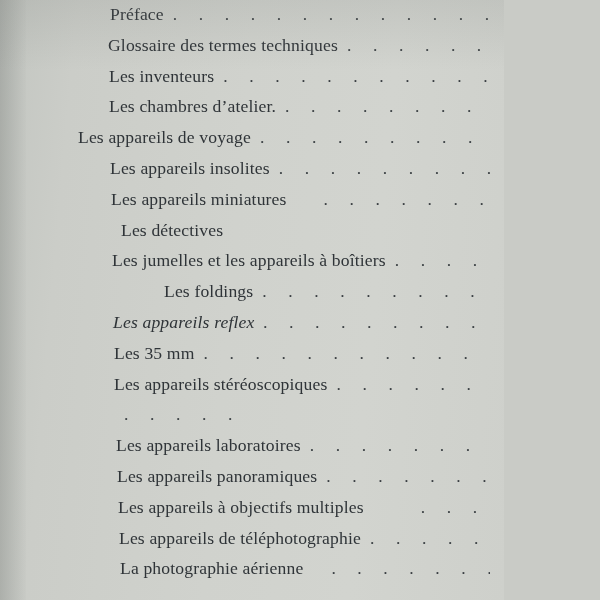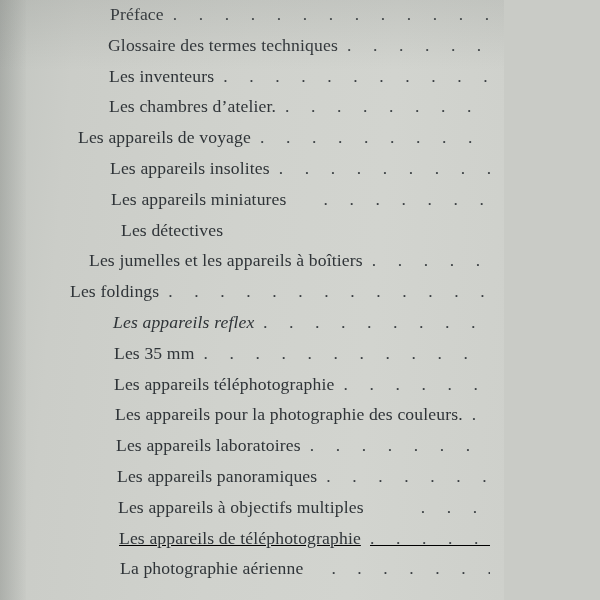--- a/index.html
+++ b/index.html
@@ -71,30 +71,30 @@
 
   
   .toc-row:nth-child(1)  { padding-left: 110px; }
   .toc-row:nth-child(2)  { padding-left: 108px; }
   .toc-row:nth-child(3)  { padding-left: 109px; }
   .toc-row:nth-child(4)  { padding-left: 109px; }
   .toc-row:nth-child(5)  { padding-left: 78px; }
   .toc-row:nth-child(6)  { padding-left: 110px; }
   .toc-row:nth-child(7)  { padding-left: 111px; gap: 28px; }
   .toc-row:nth-child(8)  { padding-left: 112px; flex-direction: column; }
-  .toc-row:nth-child(9)  { padding-left: 89px; }
-  .toc-row:nth-child(10) { padding-left: 70px; }
+  .toc-row:nth-child(9)  { padding-left: 112px; }
+  .toc-row:nth-child(10) { padding-left: 118px; margin-left: 46px; }
   .toc-row:nth-child(11) { padding-left: 113px; font-style: italic; }
   .toc-row:nth-child(12) { padding-left: 114px; }
   .toc-row:nth-child(13) { padding-left: 114px; }
   .toc-row:nth-child(14) { padding-left: 115px; }
   .toc-row:nth-child(15) { padding-left: 116px; }
   .toc-row:nth-child(16) { padding-left: 117px; }
   .toc-row:nth-child(17) { padding-left: 118px; gap: 48px; }
-  .toc-row:nth-child(18) { padding-left: 119px; text-decoration: underline; }
+  .toc-row:nth-child(18) { padding-left: 119px; }
   .toc-row:nth-child(19) { padding-left: 120px; gap: 19px; }
 </style>
 </head>
 <body>
 
 <div id="page">
   <div id="toc">
 
     <div class="toc-row">
       <span class="toc-title">Préface</span>
@@ -150,26 +150,25 @@
       <span class="toc-title">Les appareils reflex</span>
       <span class="toc-dots">. . . . . . . . . . . . . . . .</span>
     </div>
 
     <div class="toc-row">
       <span class="toc-title">Les 35 mm</span>
       <span class="toc-dots">. . . . . . . . . . . . . . . . . . . .</span>
     </div>
 
     <div class="toc-row">
-      <span class="toc-title">Les appareils téléphotographie</span>
+      <span class="toc-title">Les appareils stéréoscopiques</span>
       <span class="toc-dots">. . . . . . . . . . . .</span>
     </div>
 
     <div class="toc-row">
-      <span class="toc-title">Les appareils pour la photographie des couleurs.</span>
       <span class="toc-dots">. . . . .</span>
     </div>
 
     <div class="toc-row">
       <span class="toc-title">Les appareils laboratoires</span>
       <span class="toc-dots">. . . . . . . . . . . . .</span>
     </div>
 
     <div class="toc-row">
       <span class="toc-title">Les appareils panoramiques</span>

